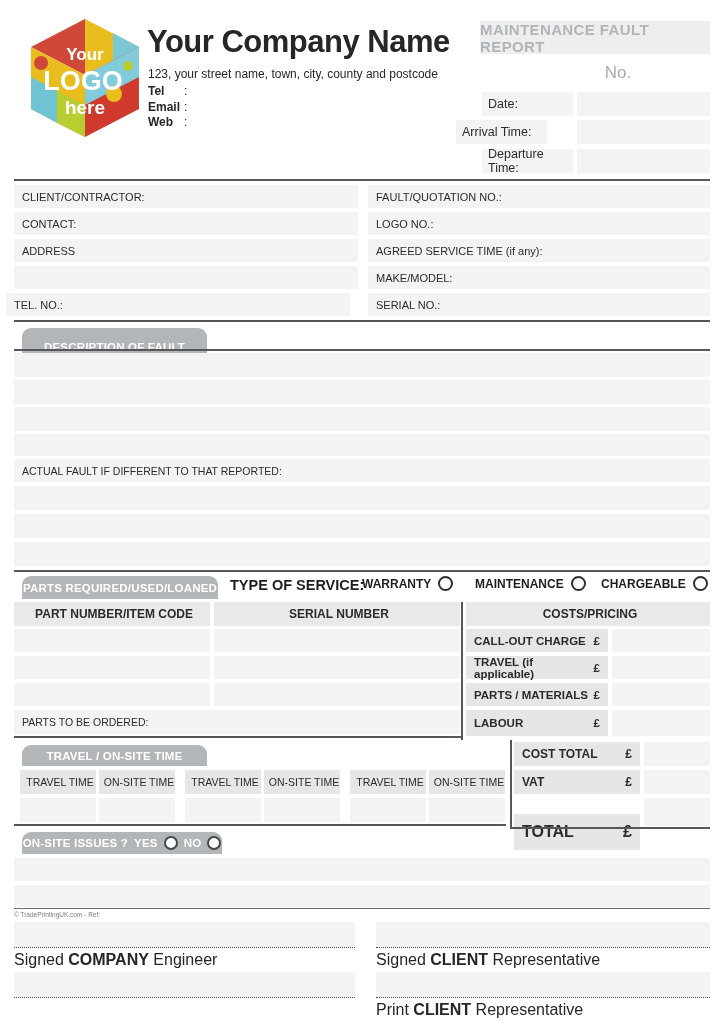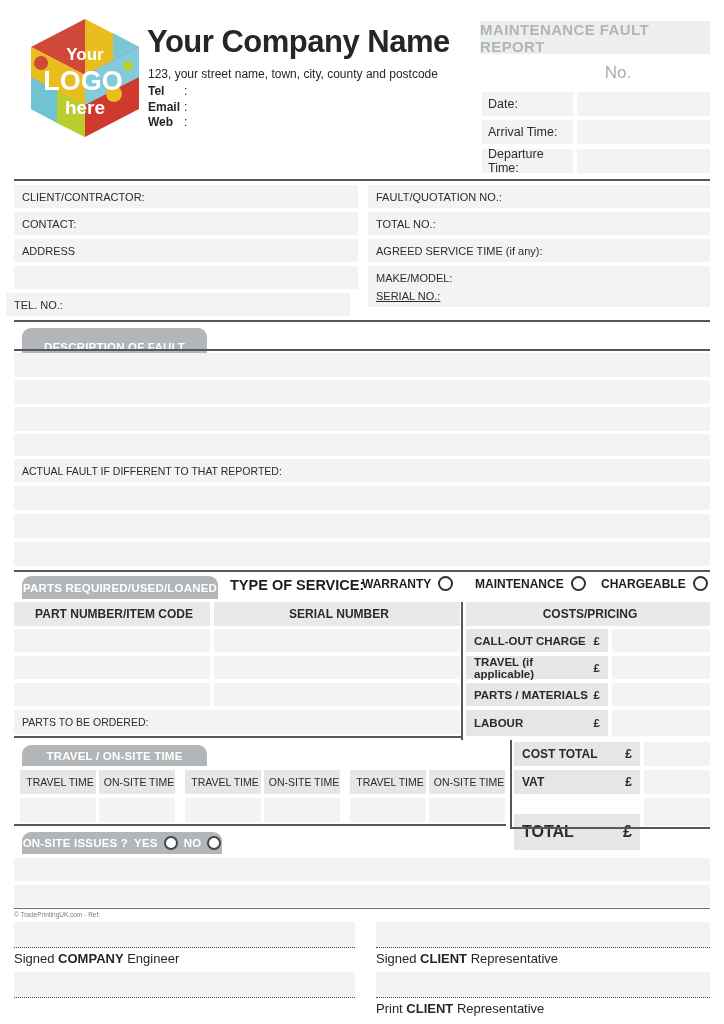--- a/index.html
+++ b/index.html
@@ -25,21 +25,21 @@
   .company-address{position:absolute;font-size:12px;color:#262626;}
   .contact-row{font-size:12px;line-height:15.5px;color:#262626;}
   .c-label{display:inline-block;width:36px;font-weight:bold;}
   .radio{display:inline-block;width:15px;height:15px;border:2px solid #2e3032;border-radius:50%;
          background:#fff;box-sizing:border-box;vertical-align:middle;}
   .radio-sm{display:inline-block;width:14px;height:14px;border:2px solid #43484a;border-radius:50%;
             background:#fff;box-sizing:border-box;}
   .tos-label{position:absolute;font-size:14.5px;font-weight:bold;color:#1e1e1e;}
   .svc-opt{position:absolute;display:flex;align-items:center;gap:7px;font-size:12px;font-weight:bold;color:#1e1e1e;}
   .sigbox{position:absolute;background:#f3f3f4;border-bottom:1px dotted #4c4c4c;}
-  .siglabel{position:absolute;font-size:13px;color:#262626;}
+  .siglabel{position:absolute;font-size:16px;color:#262626;}
   .siglabel b{font-weight:bold;}
   .copyright{position:absolute;font-size:6.5px;color:#7a7c7e;}
   .total-row{font-size:16px;}
   svg text{font-family:"Liberation Sans",sans-serif;}
 </style>
 </head>
 <body>
 
 <div class="page">
 
@@ -75,38 +75,38 @@
     <div class="contact-row">
       <span class="c-label">Web</span><span>:</span>
     </div>
   </div>
 
   <div class="title-box" style="left:480px;top:21px;width:230px;height:33px;">MAINTENANCE FAULT REPORT</div>
   <div class="report-no" style="left:480px;top:63px;width:276px;">No.</div>
 
   <div class="cell" style="left:482px;top:92px;width:91px;height:24px;font-size:12.5px;padding-left:6px;">Date:</div>
   <div class="cell" style="left:577px;top:92px;width:133px;height:24px;"></div>
-  <div class="cell" style="left:482px;top:120px;width:91px;height:24px;font-size:12.5px;padding-left:6px;">Arrival Time:</div>
+  <div class="cell" style="left:456px;top:120px;width:91px;height:24px;font-size:12.5px;padding-left:6px;">Arrival Time:</div>
   <div class="cell" style="left:577px;top:120px;width:133px;height:24px;"></div>
   <div class="cell" style="left:482px;top:149px;width:91px;height:24px;font-size:12.5px;padding-left:6px;">Departure Time:</div>
   <div class="cell" style="left:577px;top:149px;width:133px;height:24px;"></div>
 
   <div class="hline" style="left:14px;top:179px;width:696px;"></div>
 
   <div class="cell" style="left:14px;top:185px;width:344px;height:23px;">CLIENT/CONTRACTOR:</div>
   <div class="cell" style="left:14px;top:212px;width:344px;height:23px;">CONTACT:</div>
   <div class="cell" style="left:14px;top:239px;width:344px;height:23px;">ADDRESS</div>
   <div class="cell" style="left:14px;top:266px;width:344px;height:23px;"></div>
   <div class="cell" style="left:6px;top:293px;width:344px;height:23px;">TEL. NO.:</div>
 
   <div class="cell" style="left:368px;top:185px;width:342px;height:23px;">FAULT/QUOTATION NO.:</div>
-  <div class="cell" style="left:368px;top:212px;width:342px;height:23px;">TOTAL NO.:</div>
+  <div class="cell" style="left:368px;top:212px;width:342px;height:23px;">LOGO NO.:</div>
   <div class="cell" style="left:368px;top:239px;width:342px;height:23px;">AGREED SERVICE TIME (if any):</div>
   <div class="cell" style="left:368px;top:266px;width:342px;height:23px;">MAKE/MODEL:</div>
-  <div class="cell" style="left:368px;top:284px;width:342px;height:23px;text-decoration:underline;">SERIAL NO.:</div>
+  <div class="cell" style="left:368px;top:293px;width:342px;height:23px;">SERIAL NO.:</div>
 
   <div class="hline" style="left:14px;top:320px;width:696px;"></div>
 
   <div class="tab" style="left:22px;top:328px;width:185px;height:37px;">DESCRIPTION OF FAULT</div>
   <div class="hline" style="left:14px;top:349px;width:696px;"></div>
 
   <div class="cell" style="left:14px;top:353px;width:696px;height:24px;"></div>
   <div class="cell" style="left:14px;top:380px;width:696px;height:24px;"></div>
   <div class="cell" style="left:14px;top:407px;width:696px;height:24px;"></div>
   <div class="cell" style="left:14px;top:434px;width:696px;height:22px;"></div>

